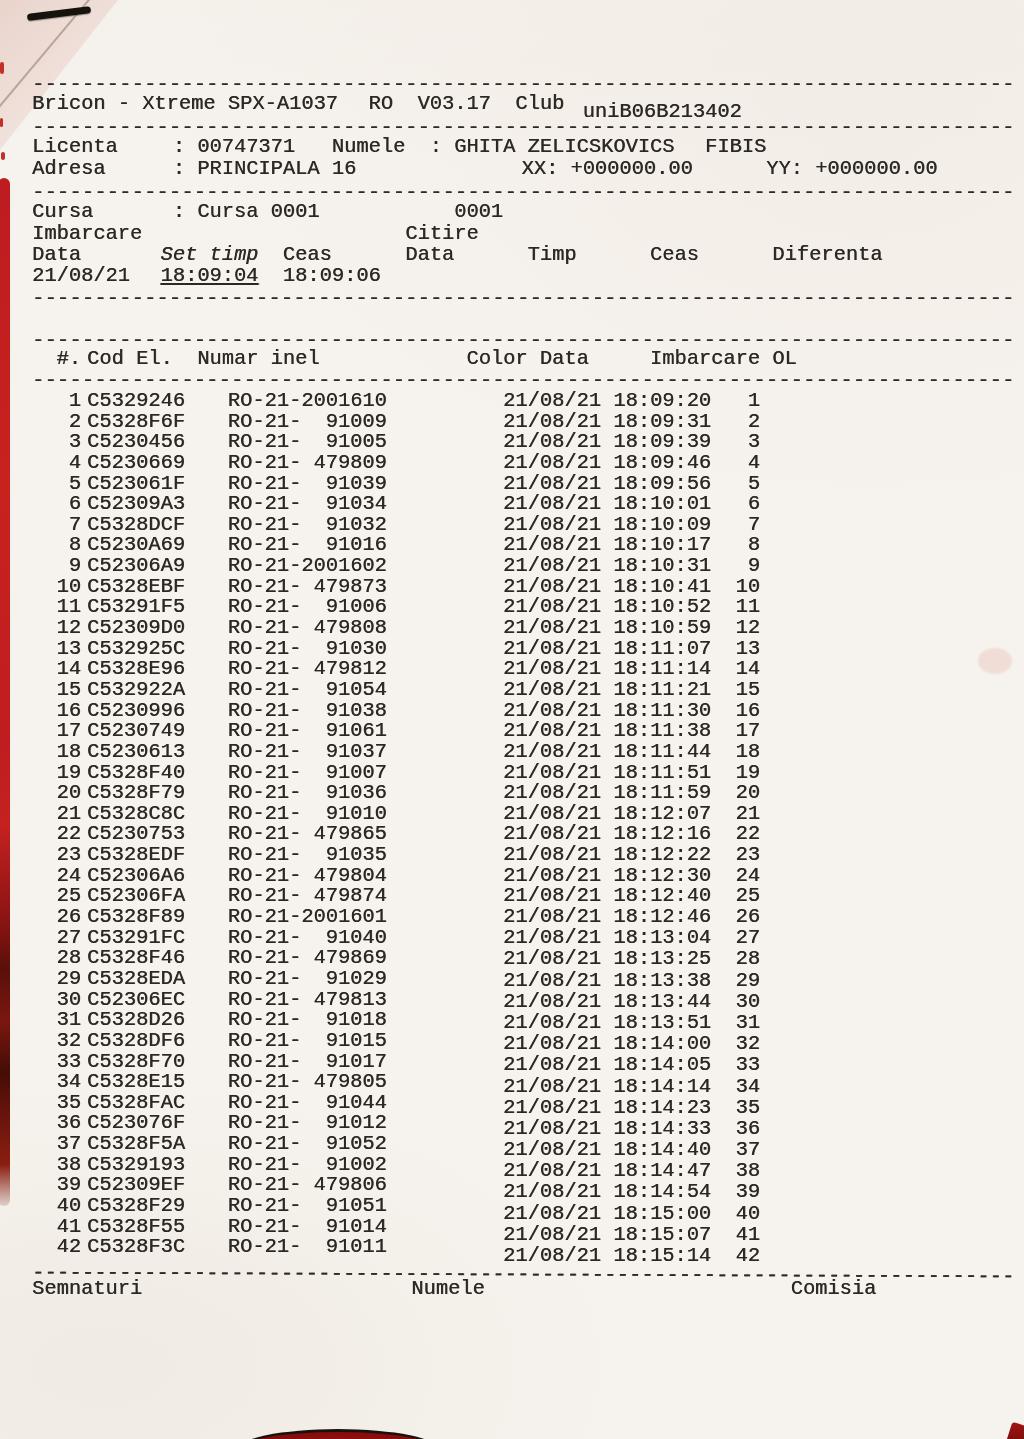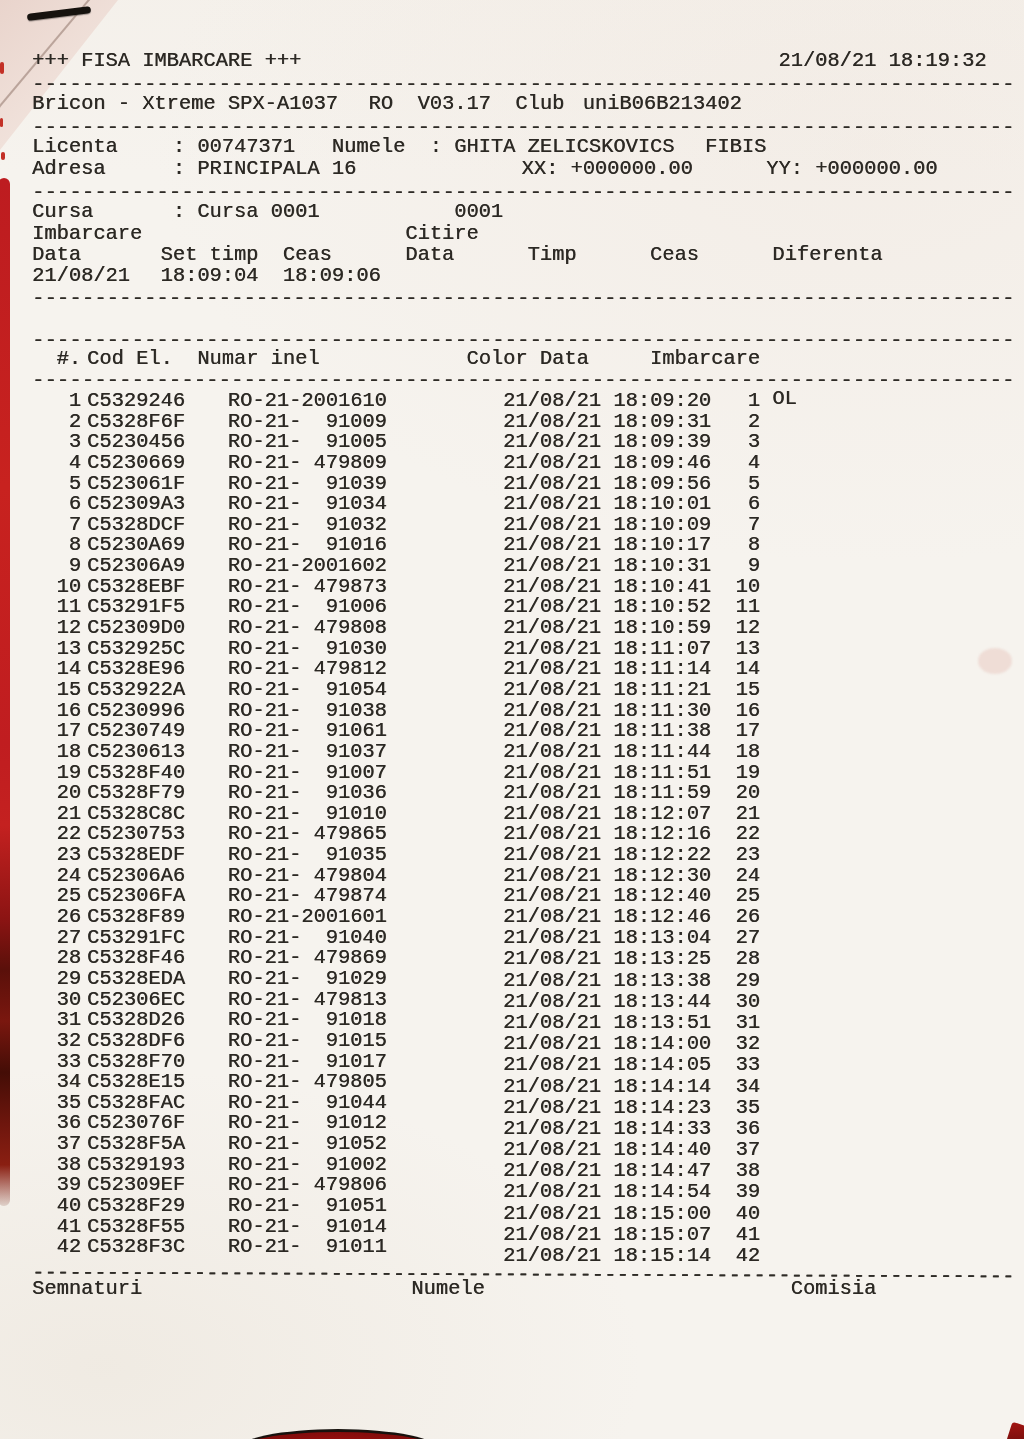--- a/index.html
+++ b/index.html
@@ -77,33 +77,33 @@
   .t-cursa{top:202px;} .t-imbcit{top:224px;} .t-clockcols{top:245px;}
   .t-clockvals{top:266px;} .t-sep4{top:289px;} .t-status{top:309px;}
   .t-sep5{top:331px;} .t-thead{top:349px;} .t-sep6{top:371px;}
   .t-sep7{top:1263px;transform:rotate(0.22deg);transform-origin:0 50%;}
   .t-footer{top:1279px;}
 
   .sep-text{left:0;letter-spacing:0.2px;color:#2e2b26;}
 
   .p-right{left:61ch;}
   .d-brand{left:0;} .d-ro{left:27.5ch;} .d-ver{left:31.5ch;}
-  .d-clublbl{left:39.5ch;} .d-clubval{left:45ch;}
+  .d-clublbl{left:39.5ch;} .d-clubval{left:45ch;margin-top:8px;}
   .l-lbl{left:0;} .l-colon{left:11.5ch;} .l-val{left:13.5ch;}
   .l-numlbl{left:24.5ch;} .l-colon2{left:32.5ch;} .l-name{left:34.5ch;} .l-name2{left:55ch;}
   .a-xxlbl{left:40ch;} .a-xxval{left:44ch;} .a-yylbl{left:60ch;} .a-yyval{left:64ch;}
   .c-extra{left:34.5ch;}
   .ic-imb{left:0;} .ic-cit{left:30.5ch;}
-  .cc-0{left:0;} .cc-1{left:10.5ch;} .cc-2{left:20.5ch;} .cc-3{left:30.5ch;}
+  .cc-0{left:0;} .cc-1{left:10.5ch;font-style:italic;} .cc-2{left:20.5ch;} .cc-3{left:30.5ch;}
   .cc-4{left:40.5ch;} .cc-5{left:50.5ch;} .cc-6{left:60.5ch;}
-  .cv-0{left:0;} .cv-1{left:10.5ch;} .cv-2{left:20.5ch;}
+  .cv-0{left:0;} .cv-1{left:10.5ch;text-decoration:underline;} .cv-2{left:20.5ch;}
   .st-line{left:0;}
 
   .h-num{left:2ch;} .h-cod{left:4.5ch;} .h-ring{left:13.5ch;}
-  .h-color{left:35.5ch;} .h-imb{left:50.5ch;} .h-ol{left:60.5ch;margin-top:40px;}
+  .h-color{left:35.5ch;} .h-imb{left:50.5ch;} .h-ol{left:60.5ch;}
 
   .rows{position:absolute;left:0;top:391px;width:100%;}
   .trow{position:relative;height:20.65px;white-space:pre;}
   .trow > span{position:absolute;top:0;}
   .c-n{left:0;width:4ch;text-align:right;}
   .c-cod{left:4.5ch;}
   .c-pre{left:16ch;}
   .c-ring{left:22ch;width:7ch;text-align:right;}
   .c-date{left:38.5ch;}
   .c-time{left:47.5ch;}
@@ -124,24 +124,20 @@
 <div class="red-stripe"></div>
 <div class="red-speck speck-1"></div>
 <div class="red-speck speck-2"></div>
 <div class="red-speck speck-3"></div>
 <div class="red-blob-bottom"></div>
 <div class="red-mark-br"></div>
 <div class="pink-smudge"></div>
 
 <div class="doc">
 
-  <div class="line t-title">
-    <span style="left:0">+++ FISA IMBARCARE +++</span>
-    <span class="p-right">21/08/21 18:19:32</span>
-  </div>
 
   <div class="line t-sep1"><span class="sep-text">-------------------------------------------------------------------------------</span></div>
 
   <div class="line t-device">
     <span class="d-brand">Bricon - Xtreme SPX-A1037</span>
     <span class="d-ro">RO</span>
     <span class="d-ver">V03.17</span>
     <span class="d-clublbl">Club</span>
     <span class="d-clubval">uniB06B213402</span>
   </div>

